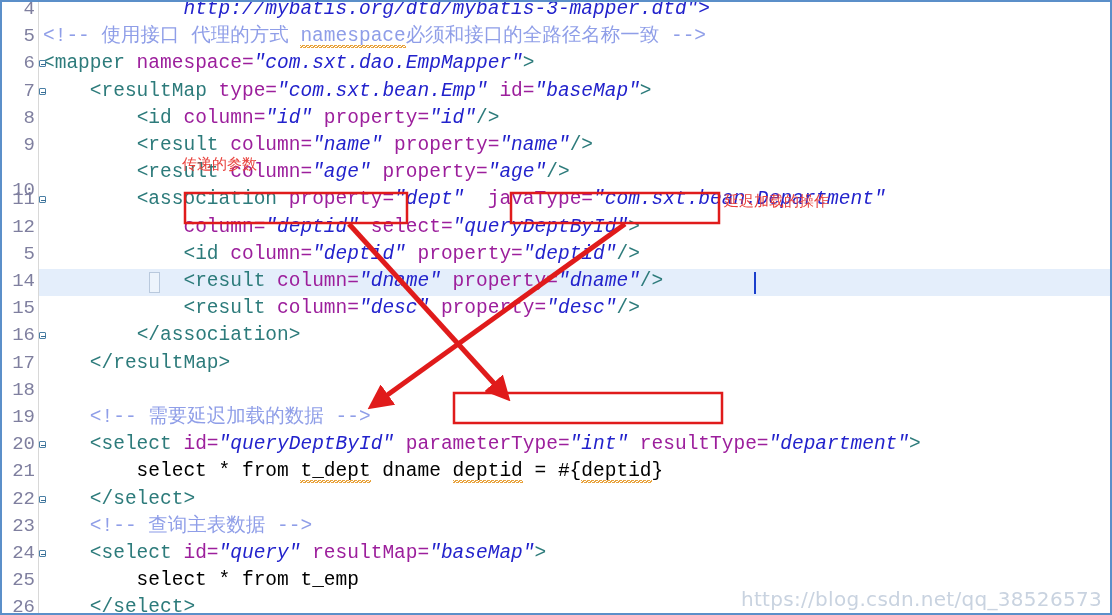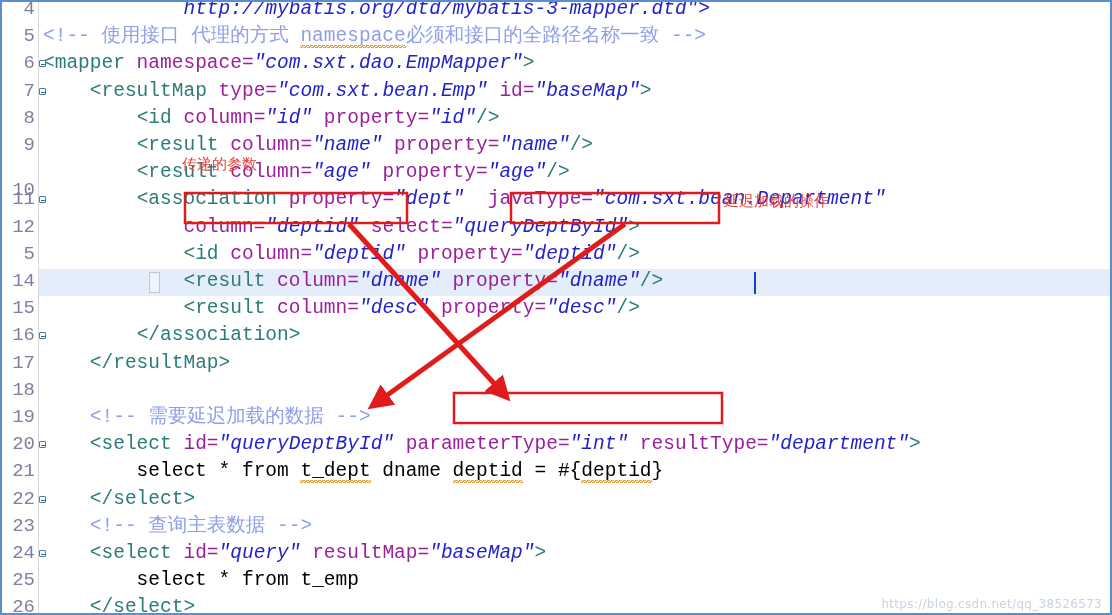--- a/index.html
+++ b/index.html
@@ -146,21 +146,21 @@
     white-space: nowrap;
     font-weight: normal;
   }
   
   #watermark {
     position: absolute;
     right: 8px;
     bottom: 2px;
     color: #c9d3e0;
     font-family: "DejaVu Sans", "Liberation Sans", sans-serif;
-    font-size: 12px;
+    font-size: 20px;
     letter-spacing: 0.3px;
     z-index: 9;
     white-space: nowrap;
   }
 </style>
 </head>
 <body>
 
 <div id="editor-root">
 

